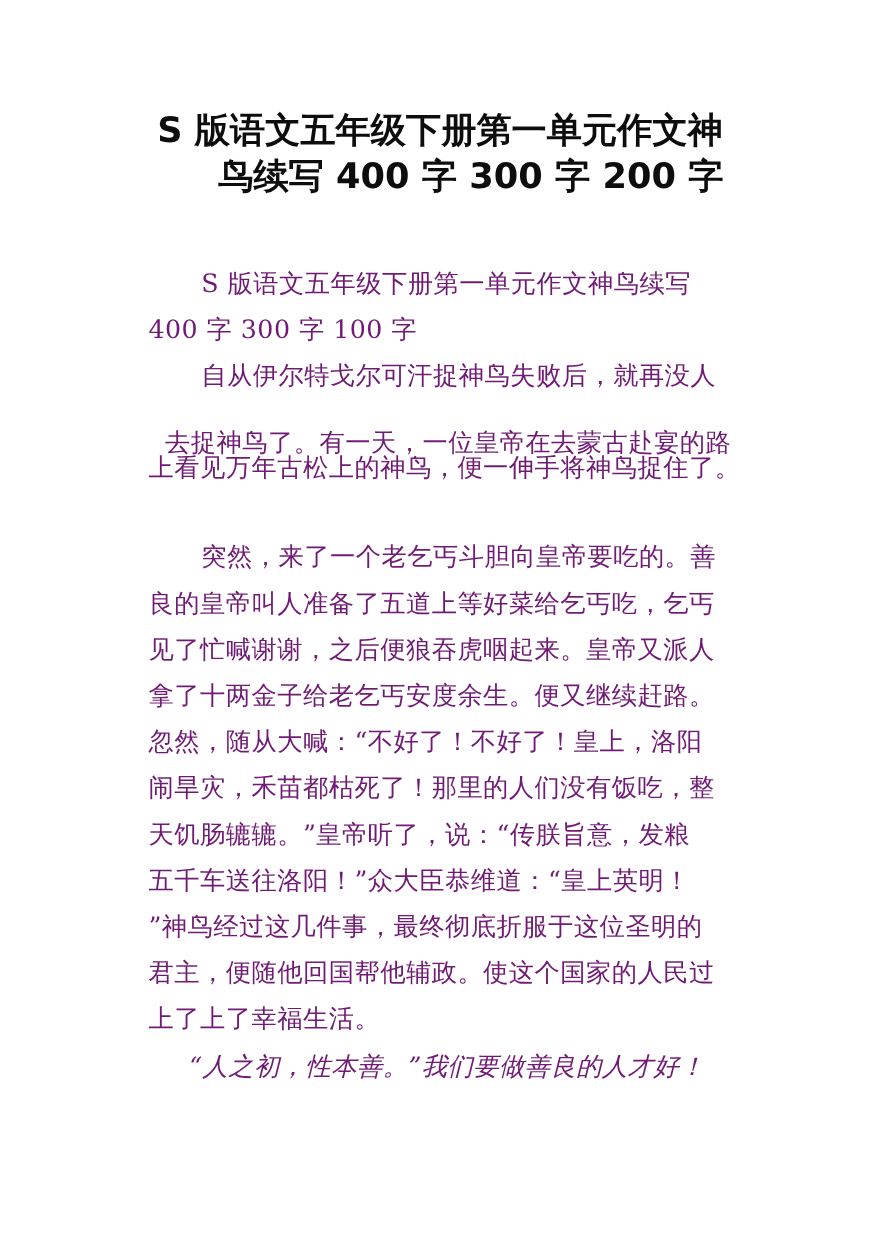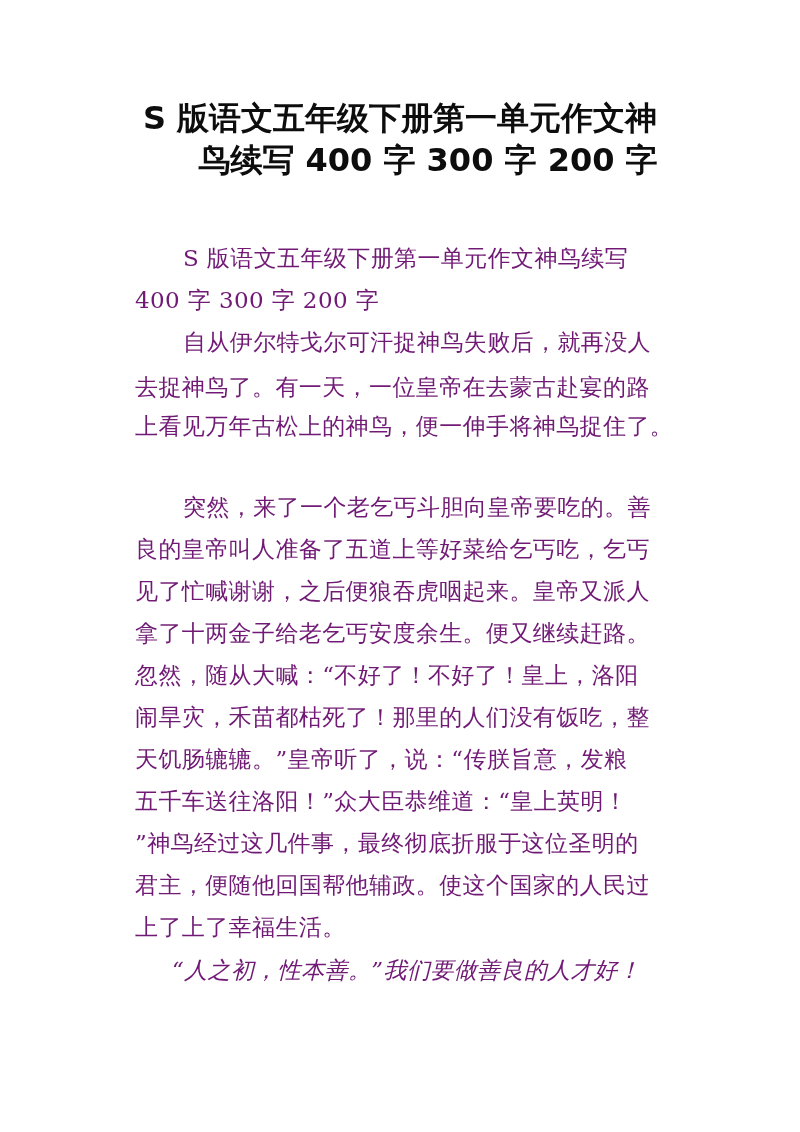--- a/index.html
+++ b/index.html
@@ -52,24 +52,24 @@
   </style>
 </head>
 <body>
 
 <div class="page">
 
   <div class="title-line" style="top:98px;">S 版语文五年级下册第一单元作文神</div>
   <div class="title-line" style="top:140px;padding-left:28px;">鸟续写 400 字 300 字 200 字</div>
 
   <div class="body-line indent" style="top:243px;">S 版语文五年级下册第一单元作文神鸟续写</div>
-  <div class="body-line" style="top:285px;">400 字 300 字 200 字</div>
+  <div class="body-line" style="top:285px;">400 字 300 字 100 字</div>
 
   <div class="body-line indent" style="top:327px;">自从伊尔特戈尔可汗捉神鸟失败后，就再没人</div>
-  <div class="body-line" style="top:372px;">去捉神鸟了。有一天，一位皇帝在去蒙古赴宴的路</div>
+  <div class="body-line" style="top:388px;margin-left:15px;">去捉神鸟了。有一天，一位皇帝在去蒙古赴宴的路</div>
   <div class="body-line" style="top:411px;">上看见万年古松上的神鸟，便一伸手将神鸟捉住了。</div>
 
   <div class="body-line indent" style="top:492px;">突然，来了一个老乞丐斗胆向皇帝要吃的。善</div>
   <div class="body-line" style="top:576px;">见了忙喊谢谢，之后便狼吞虎咽起来。皇帝又派人</div>
   <div class="body-line" style="top:534px;">良的皇帝叫人准备了五道上等好菜给乞丐吃，乞丐</div>
   <div class="body-line" style="top:618px;">拿了十两金子给老乞丐安度余生。便又继续赶路。</div>
   <div class="body-line" style="top:660px;">忽然，随从大喊：“不好了！不好了！皇上，洛阳</div>
   <div class="body-line" style="top:702px;">闹旱灾，禾苗都枯死了！那里的人们没有饭吃，整</div>
   <div class="body-line" style="top:744px;">天饥肠辘辘。”皇帝听了，说：“传朕旨意，发粮</div>
   <div class="body-line" style="top:786px;">五千车送往洛阳！”众大臣恭维道：“皇上英明！</div>

